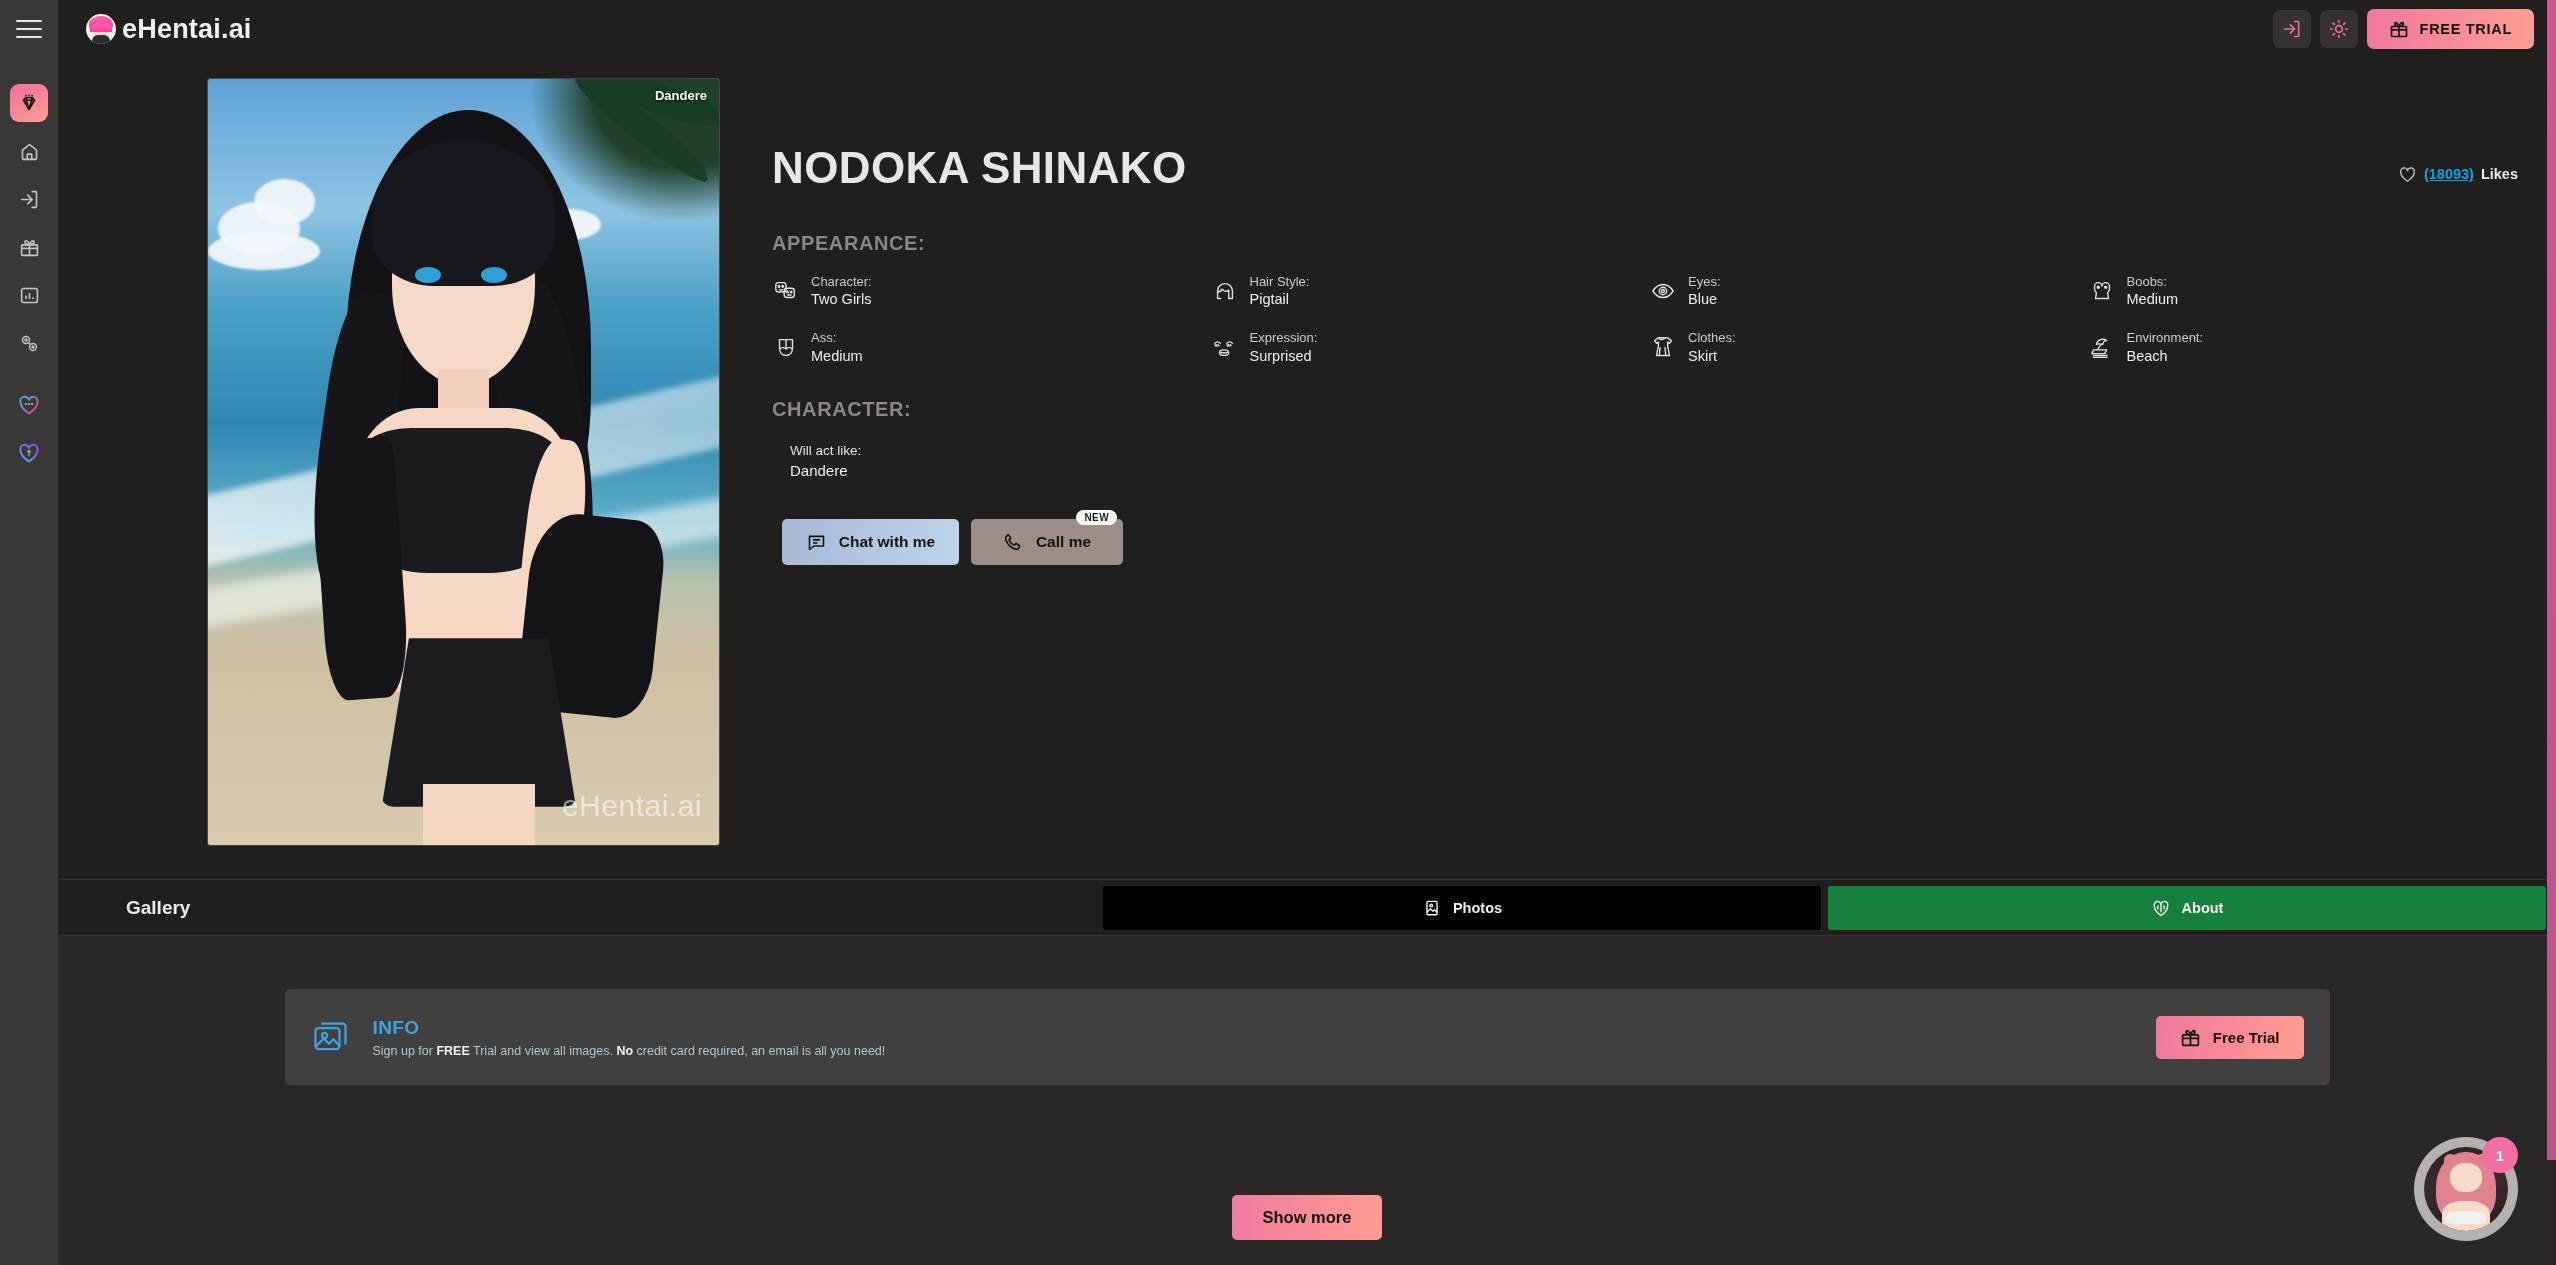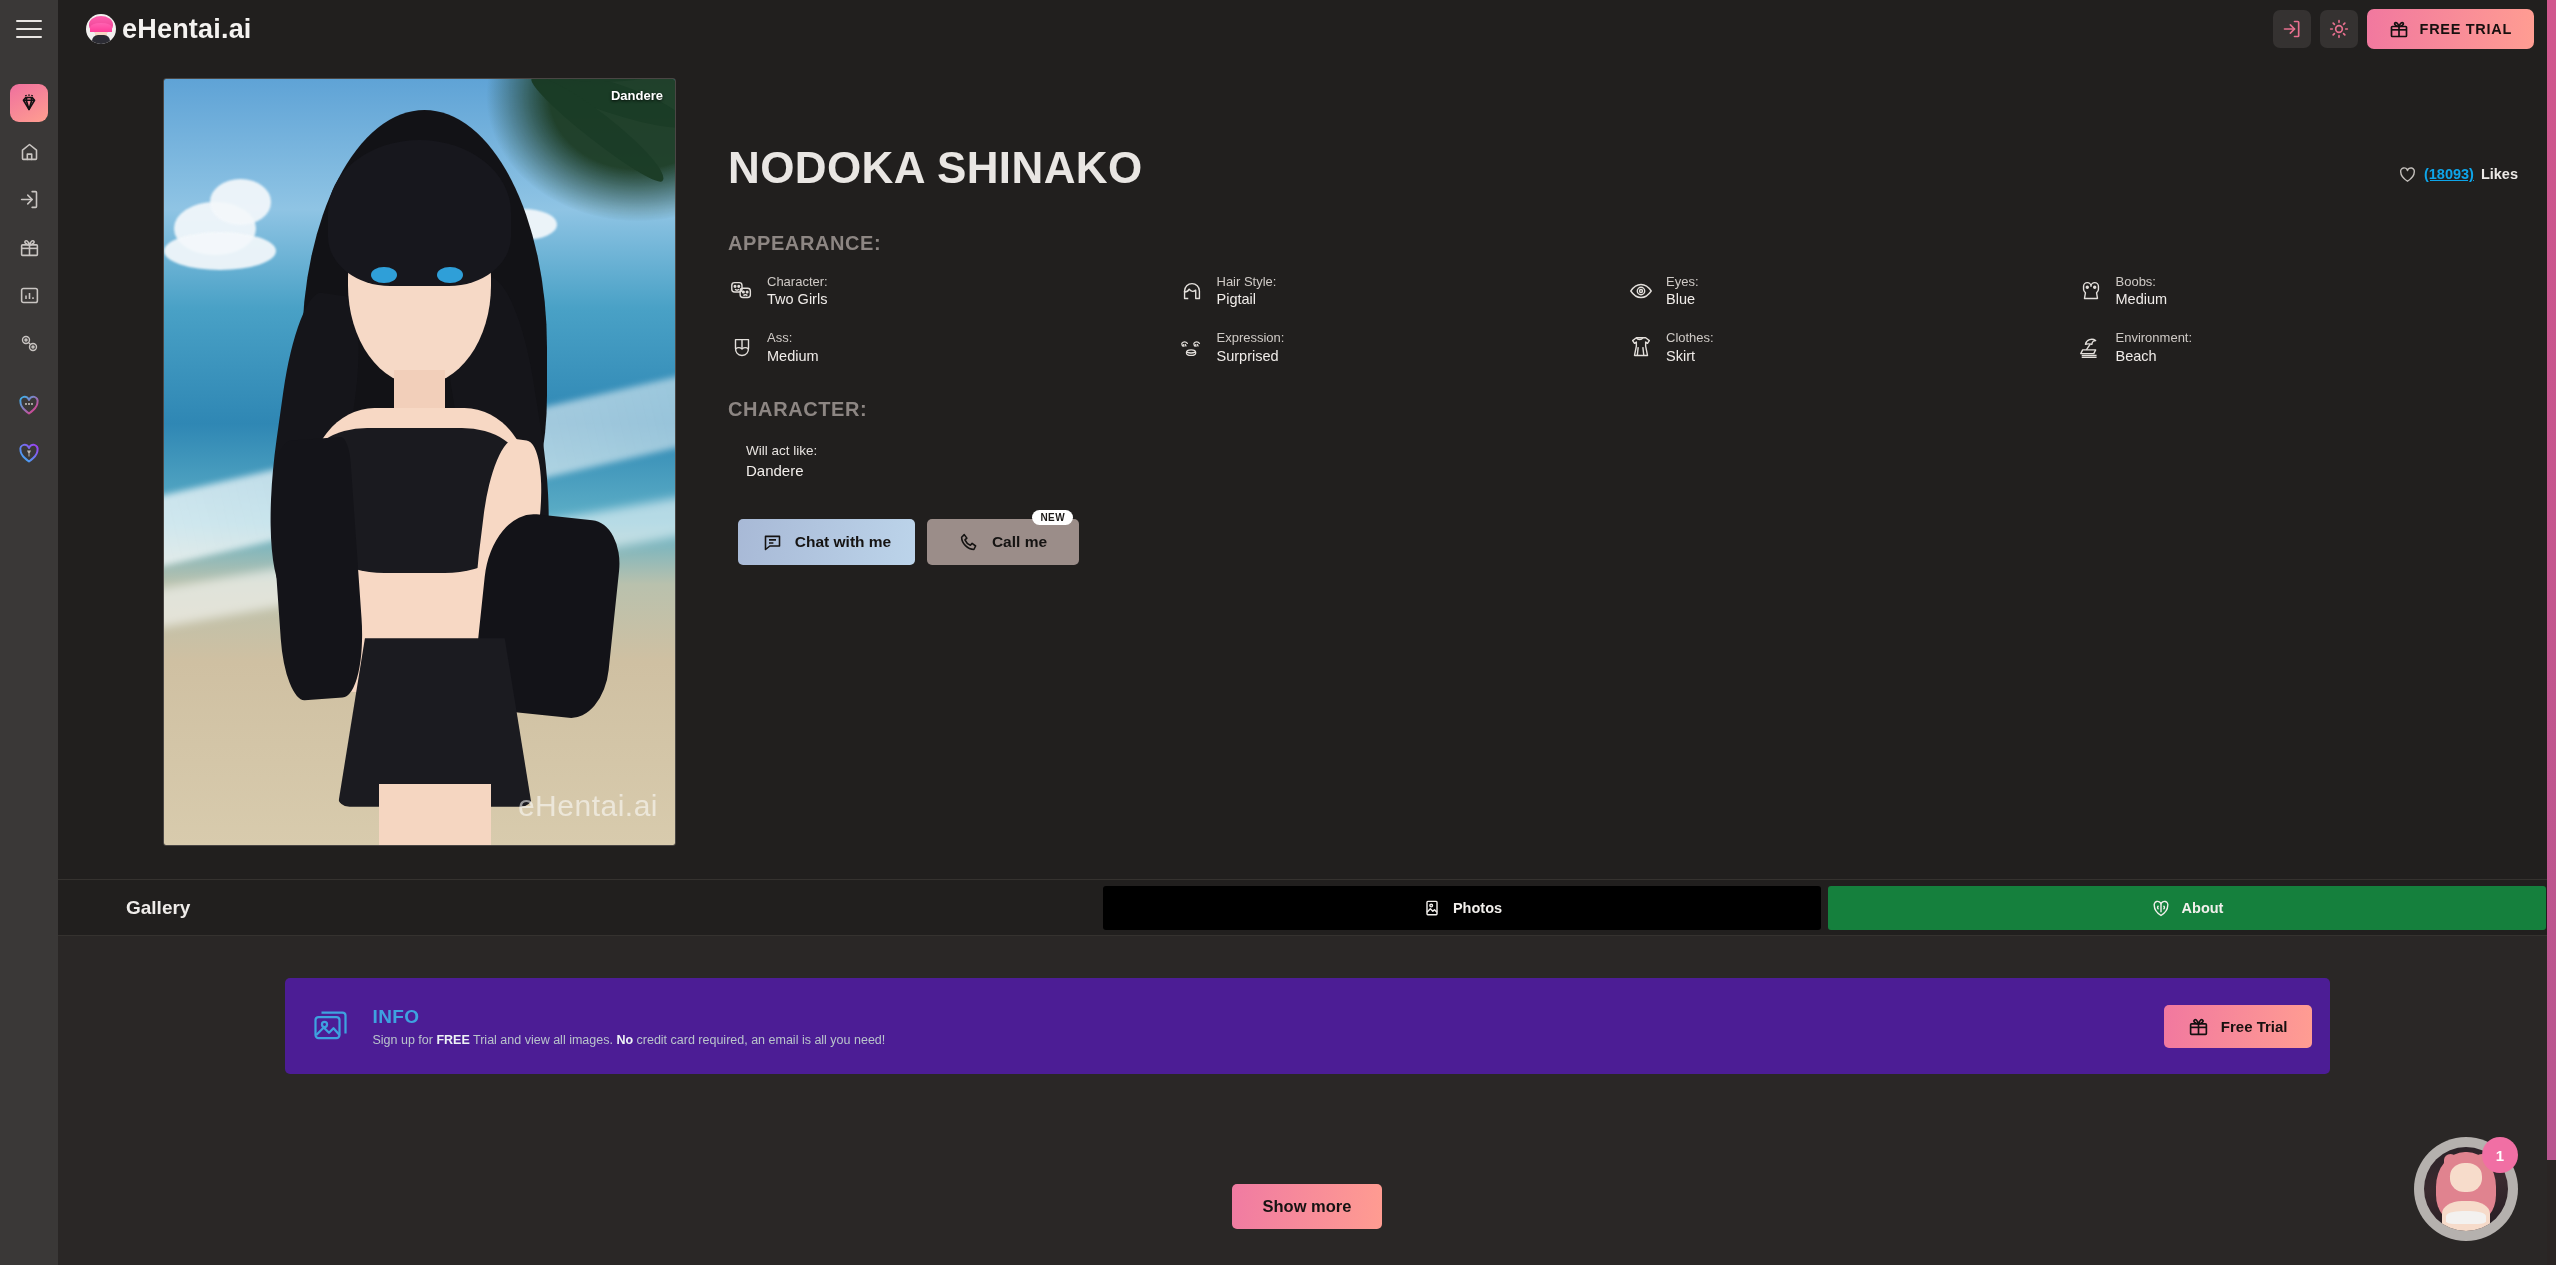--- a/index.html
+++ b/index.html
@@ -88,21 +88,21 @@
     display: flex; align-items: center; justify-content: center; cursor: pointer;
   }
   .side-item.active { background: linear-gradient(150deg,#ef6f9e 0%, #ff9f90 100%); }
   .side-sep { height: 14px; }
 
   
   .main {
     flex: 1; min-width: 0; background: #211f1e;
     display: flex; flex-direction: column; overflow: hidden;
   }
-  .top-section { display: flex; padding: 20px 0 0 0; }
+  .top-section { display: flex; padding: 20px 0 0 0; margin-left: 44px; }
 
   
   .char-card {
     width: 513px; flex: 0 0 513px; height: 768px;
     margin-left: 105px; position: relative;
     border: 1px solid #4a4644; border-radius: 3px; overflow: hidden;
   }
   .char-img {
     position: absolute; inset: 0;
     background:
@@ -216,23 +216,23 @@
     width: 718px; height: 44px; border: none; border-radius: 3px;
     display: flex; align-items: center; justify-content: center; gap: 11px;
     font-size: 14.5px; font-weight: 700; color: #f2efec; cursor: pointer;
   }
   .tab.active { background: #000000; }
   .tab.inactive { background: #15803d; }
 
   
   .content { flex: 1; background: #2a2726; padding: 38px 0 0 0; position: relative; overflow: hidden; }
   .info-banner {
-    margin: 4px auto; width: 2045px; height: 96px;
-    background: #4c1d95; border-radius: 5px;
-    display: flex; align-items: center; padding: 0 18px 0 24px;
+    margin: 15px auto; width: 2045px; height: 96px;
+    background: #404040; border-radius: 5px;
+    display: flex; align-items: center; padding: 0 26px 0 24px;
   }
   .info-icon { width: 46px; height: 46px; flex: 0 0 46px; display:flex; align-items:center; justify-content:center; }
   .info-texts { margin-left: 18px; }
   .info-title { font-size: 19px; font-weight: 800; color: #3ea2e0; letter-spacing: .4px; }
   .info-sub { font-size: 12.5px; color: #b9c4cb; margin-top: 5px; }
   .info-sub b { color: #edf2f5; }
   .banner-btn {
     margin-left: auto; height: 43px; padding: 0 24px; border: none; border-radius: 5px;
     background: linear-gradient(95deg, #f1789f 0%, #ff9d92 100%);
     color: #18100f; font-size: 15px; font-weight: 700; cursor: pointer;

